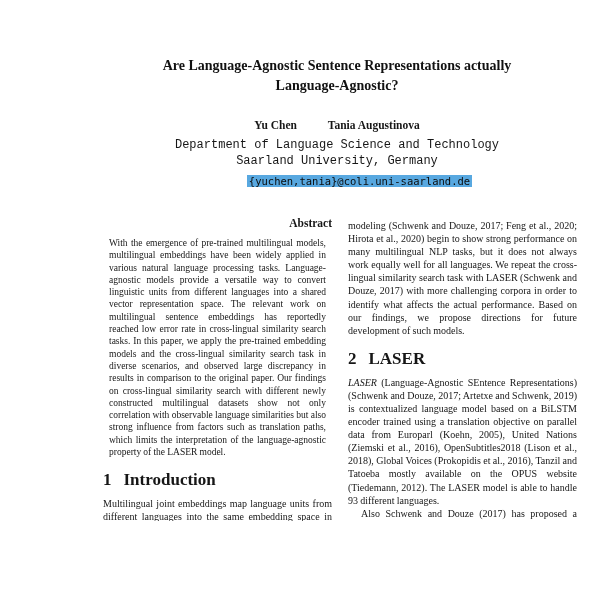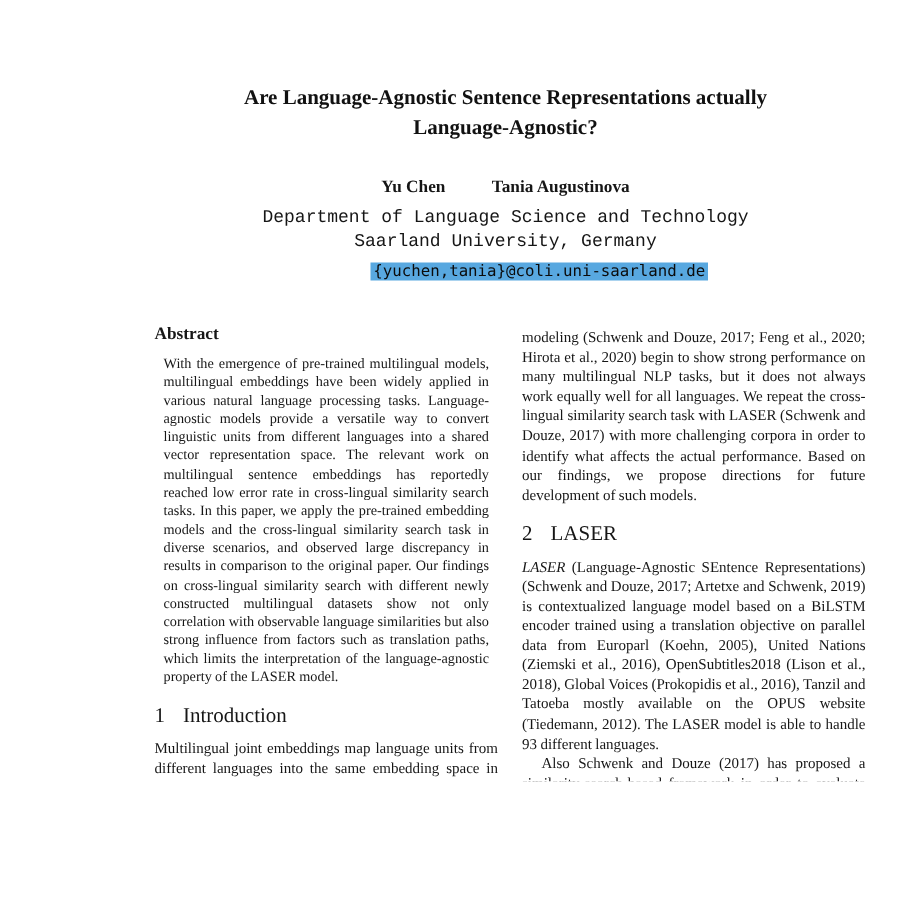--- a/index.html
+++ b/index.html
@@ -60,36 +60,36 @@
   .columns {
     display: flex;
     gap: 16px;
     margin: 28px 60px 0 66px;
   }
   .col {
     flex: 1;
     min-width: 0;
   }
   .abstract-heading {
-    text-align: left;
+    text-align: right;
     font-weight: bold;
     font-size: 11.5px;
     margin: 0 0 8px 0;
   }
   .abstract-text {
     font-size: 9.5px;
     line-height: 12.3px;
     text-align: justify;
     margin: 0 6px;
     word-spacing: -0.2px;
     font-family: Liberation Serif, serif;
   }
   .section-heading {
-    font-weight: normal;
-    font-size: 14px;
+    font-weight: bold;
+    font-size: 17px;
     margin: 12px 0 7px 0;
   }
   .section-heading .sec-num {
     display: inline-block;
     margin-right: 12px;
   }
   .body-par {
     font-size: 10px;
     line-height: 13.1px;
     text-align: justify;

